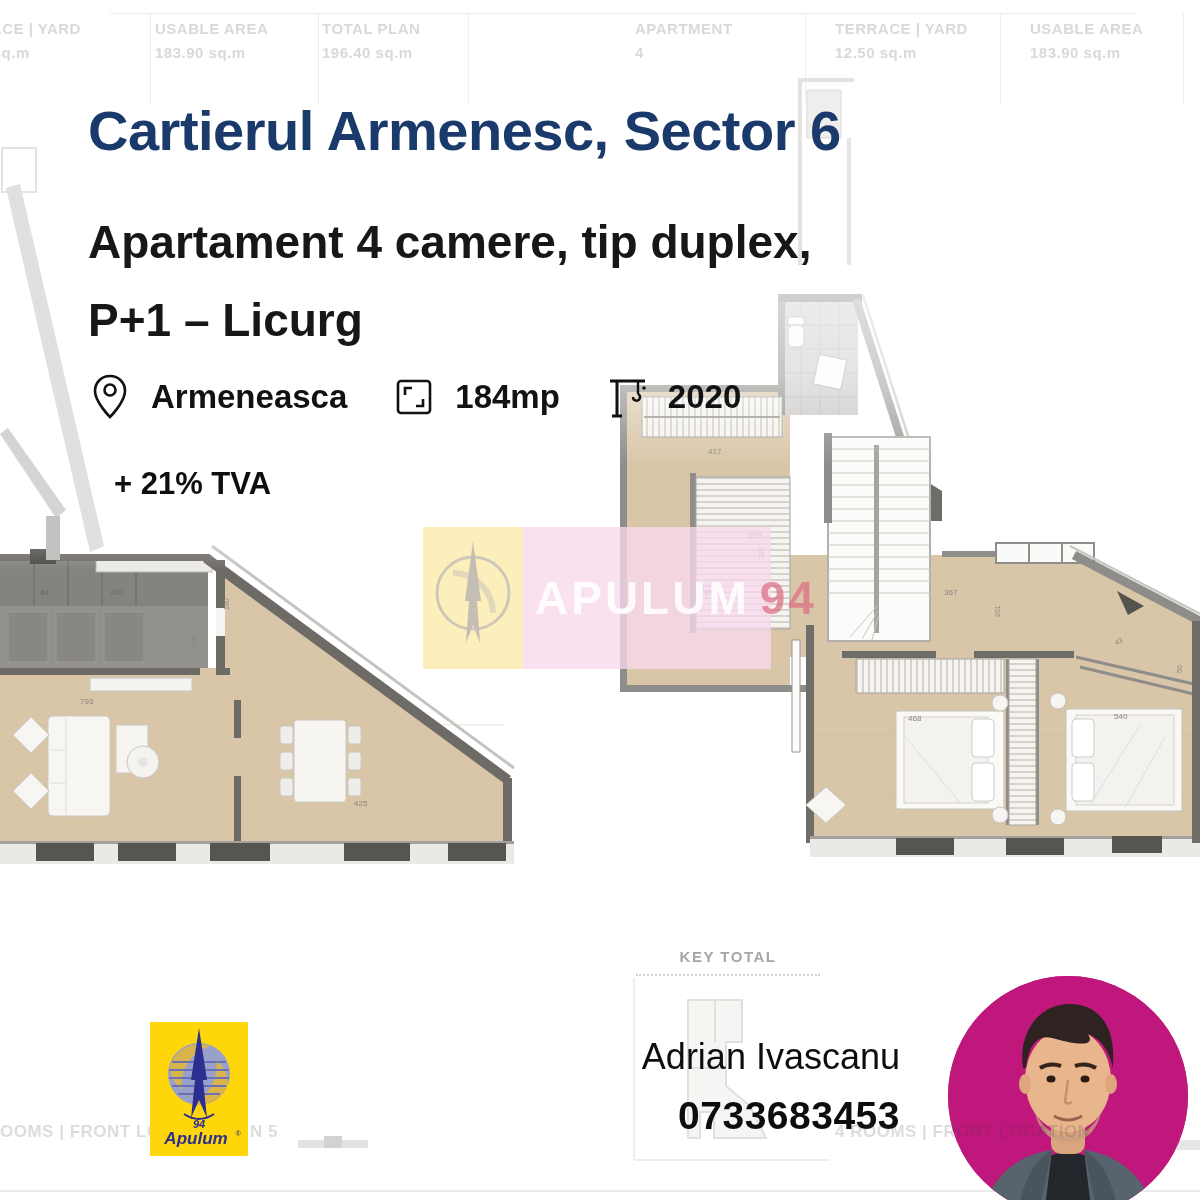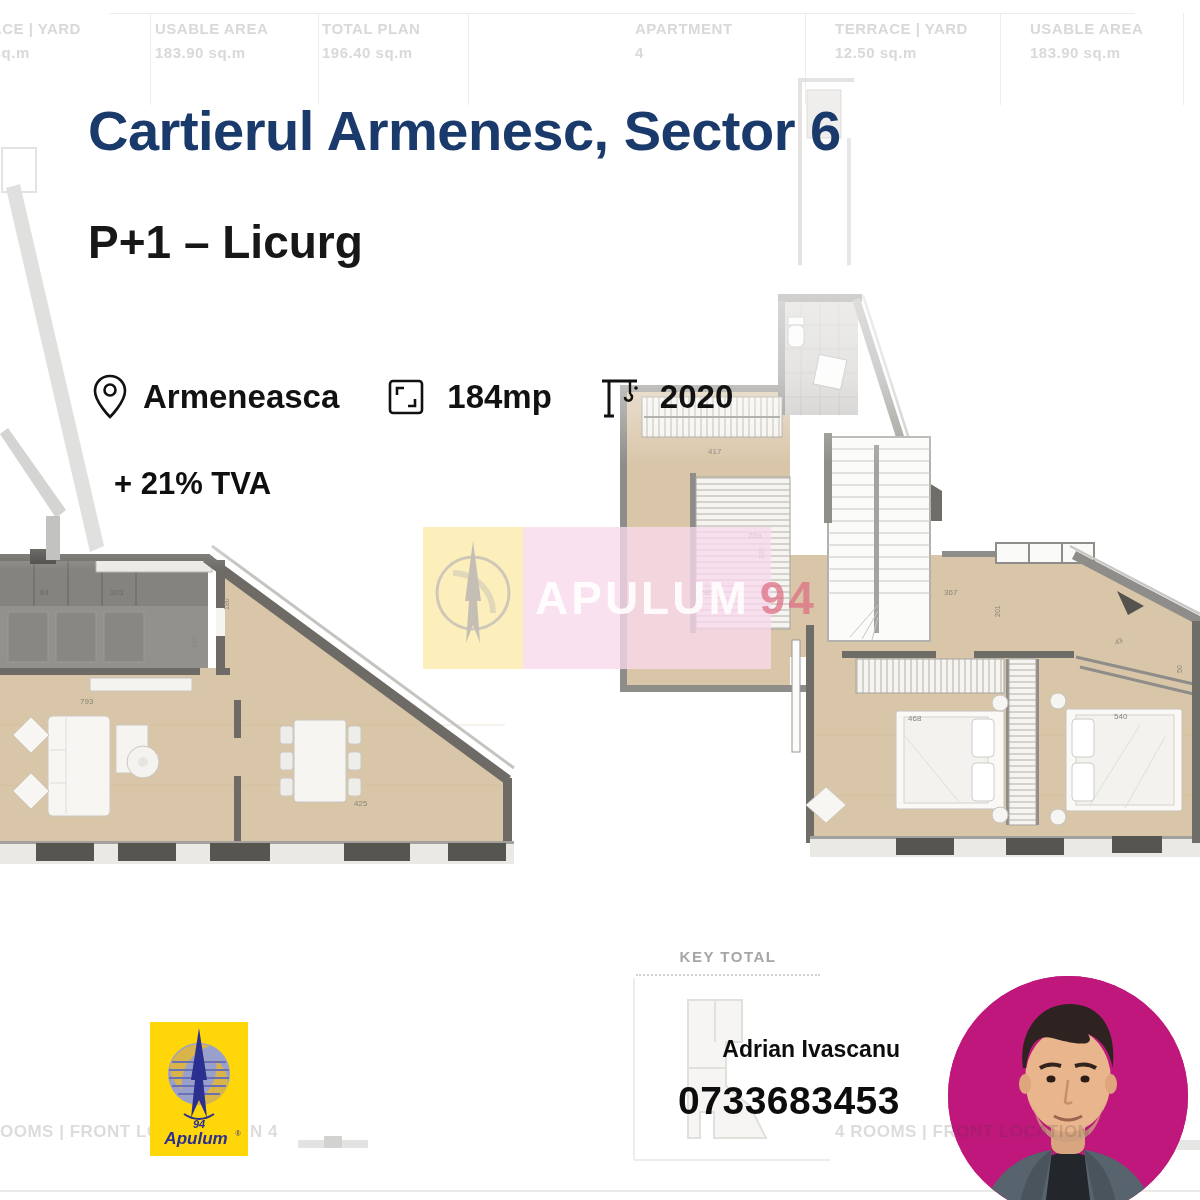--- a/index.html
+++ b/index.html
@@ -26,21 +26,21 @@
   .wm-p{width:248px;height:142px;background:rgba(248,216,236,.78);}
   .wm-text{position:absolute;left:112px;top:44px;font-size:46px;font-weight:800;letter-spacing:3px;
            color:rgba(255,255,255,.88);white-space:nowrap;}
   .wm-text .n94{color:rgba(221,108,130,.72);margin-left:10px;}
   
   .keyplan-label{left:628px;top:948px;width:200px;text-align:center;font-size:15px;font-weight:700;
                  letter-spacing:1.5px;color:var(--c-keyplan,#a6a6a6);}
   .keyplan-rule{left:636px;top:974px;width:184px;border-top:2px dotted #d2d2d0;}
   
   .agent{left:500px;top:1036px;width:400px;text-align:right;color:#0d0d0d;z-index:8;}
-  .agent .nm{font-size:23px;font-weight:700;}
+  .agent .nm{font-size:36px;font-weight:400;}
   .agent .ph{font-size:39px;font-weight:800;margin-top:16px;letter-spacing:.5px;}
   .photo{left:948px;top:976px;width:240px;height:240px;border-radius:50%;overflow:hidden;z-index:20;
          background:var(--c-magenta,#C0177C);}
   .faint-txt{font-size:17px;font-weight:800;letter-spacing:.5px;color:rgba(60,60,60,.18);white-space:nowrap;}
   .bottomline{left:0;top:1190px;width:1200px;height:2px;background:#eaeae8;}
   .logo-box{left:150px;top:1022px;z-index:10;}
   svg text{font-family:"Liberation Sans","DejaVu Sans",sans-serif;}
 </style>
 </head>
 <body>
@@ -258,29 +258,30 @@
       </svg>
     </div>
     <div class="wm-p"></div>
     <div class="wm-text">
       <span>APULUM</span><span class="n94">94</span>
     </div>
   </div>
 
   <div class="abs title" style="z-index:10">Cartierul Armenesc, Sector 6</div>
   <div class="abs subtitle" style="z-index:10">
+    <div>Apartament 4 camere, tip duplex,</div>
     <div>P+1 – Licurg</div>
   </div>
 
   <div class="abs info-row" style="z-index:10">
     <svg width="34" height="46" viewBox="0 0 34 46">
       <path d="M17,2 C8,2 2,9 2,17 c0,11 15,26 15,26 s15,-15 15,-26 C32,9 26,2 17,2 Z" fill="none" stroke="#111" stroke-width="2.6"></path>
       <circle cx="17" cy="16" r="5.5" fill="none" stroke="#111" stroke-width="2.6"></circle>
     </svg>
-    <span class="txt" style="margin-left:16px">Armeneasca</span>
+    <span class="txt" style="margin-left:24px">Armeneasca</span>
     <svg width="38" height="38" viewBox="0 0 38 38" style="margin-left:48px">
       <rect x="3" y="3" width="32" height="32" rx="3" fill="none" stroke="#111" stroke-width="2.6"></rect>
       <path d="M10,17 v-7 h7 M28,21 v7 h-7" fill="none" stroke="#111" stroke-width="2.6"></path>
     </svg>
     <span class="txt" style="margin-left:22px">184mp</span>
     <svg width="40" height="46" viewBox="0 0 40 46" style="margin-left:48px">
       <path d="M2,7 H37" stroke="#111" stroke-width="3" fill="none"></path>
       <path d="M9,7 V42 M4,42 H14" stroke="#111" stroke-width="3" fill="none"></path>
       <path d="M30,7 v13" stroke="#111" stroke-width="2.4" fill="none"></path>
       <path d="M30,20 a3.5,3.5 0 1 1 -5,3" stroke="#111" stroke-width="2.4" fill="none"></path>
@@ -304,21 +305,21 @@
       <line x1="58" y1="90" x2="96" y2="90"></line>
     </g>
   </svg>
 
   <div class="abs agent">
     <div class="nm">Adrian Ivascanu</div>
     <div class="ph">0733683453</div>
   </div>
 
   <div class="abs faint-txt" style="left:0;top:1122px;z-index:5">OOMS | FRONT LOCAT</div>
-  <div class="abs faint-txt" style="left:250px;top:1122px;z-index:5">N 4</div>
+  <div class="abs faint-txt" style="left:250px;top:1122px;z-index:5">N 5</div>
   <div class="abs faint-txt" style="left:835px;top:1122px;z-index:25;width:260px;overflow:hidden">4 ROOMS | FRONT LOCATION 1</div>
   <div class="abs" style="left:298px;top:1132px;z-index:4">
     <div style="position:absolute;left:0;top:8px;width:26px;height:8px;background:#e3e3e1"></div>
     <div style="position:absolute;left:26px;top:4px;width:18px;height:12px;background:#d2d2d0"></div>
     <div style="position:absolute;left:44px;top:8px;width:26px;height:8px;background:#e3e3e1"></div>
   </div>
   <div class="abs" style="left:1150px;top:1140px;width:50px;height:10px;background:#e6e6e4;z-index:4"></div>
 
   <div class="abs photo">
     <svg width="240" height="240" viewBox="0 0 240 240">

